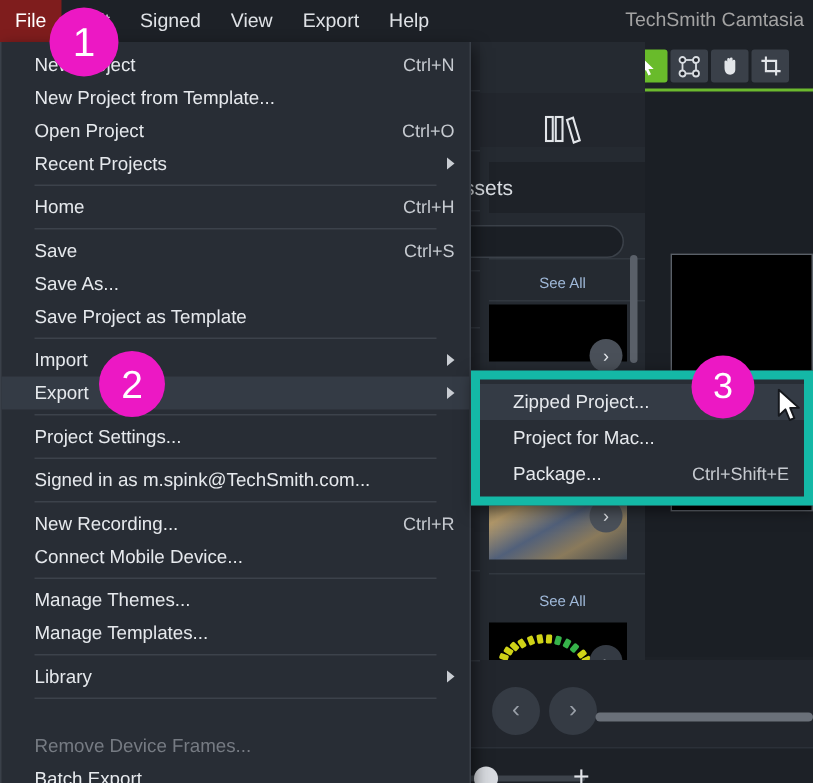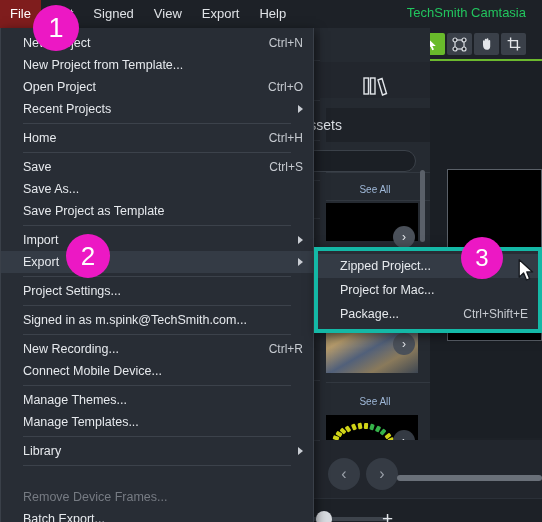--- a/index.html
+++ b/index.html
@@ -13,22 +13,22 @@
   }
   .app { position:absolute; inset:0; }
 
   
   .titlebar {
     position:absolute; left:0; top:0; width:542px; height:28px;
     background:#1d2127;
   }
   .app-title {
     position:absolute; right:0; top:5px; width:230px;
-    text-align:right; padding-right:16px;
-    font-size:13px; color:#22c55e; white-space:nowrap; overflow:hidden;
+    text-align:right; padding-right:6px;
+    font-size:13px; color:#a3a3a3; white-space:nowrap; overflow:hidden;
   }
   .menubar {
     position:absolute; left:0; top:0; height:28px;
     display:flex; align-items:center;
   }
   .menubar .mi {
     padding:6px 10px; font-size:13px; color:#dfe2e6; line-height:16px;
     white-space:nowrap;
   }
   .menubar .mi.active { background:#7f1d1d; color:#ffffff; }
@@ -177,21 +177,21 @@
   .row .caret {
     margin-left:auto; width:0; height:0;
     border-left:5px solid #c9cdd3;
     border-top:4px solid transparent; border-bottom:4px solid transparent;
   }
   .sep { height:1px; background:#3c424b; margin:3px 22px 3px 22px; }
 
   
   .submenu {
     position:absolute; left:314px; top:247px; width:228px;
-    background:#282d35; border:4px solid #14b8a6;
+    background:#282d35; border:6px solid #14b8a6;
     box-shadow:2px 3px 10px rgba(0,0,0,.55);
     padding:3px 0;
   }
   .submenu .row { padding-left:22px; }
 
   
   .badge {
     position:absolute; border-radius:50%;
     display:flex; align-items:center; justify-content:center;
     color:#ffffff; font-weight:400; line-height:1;

